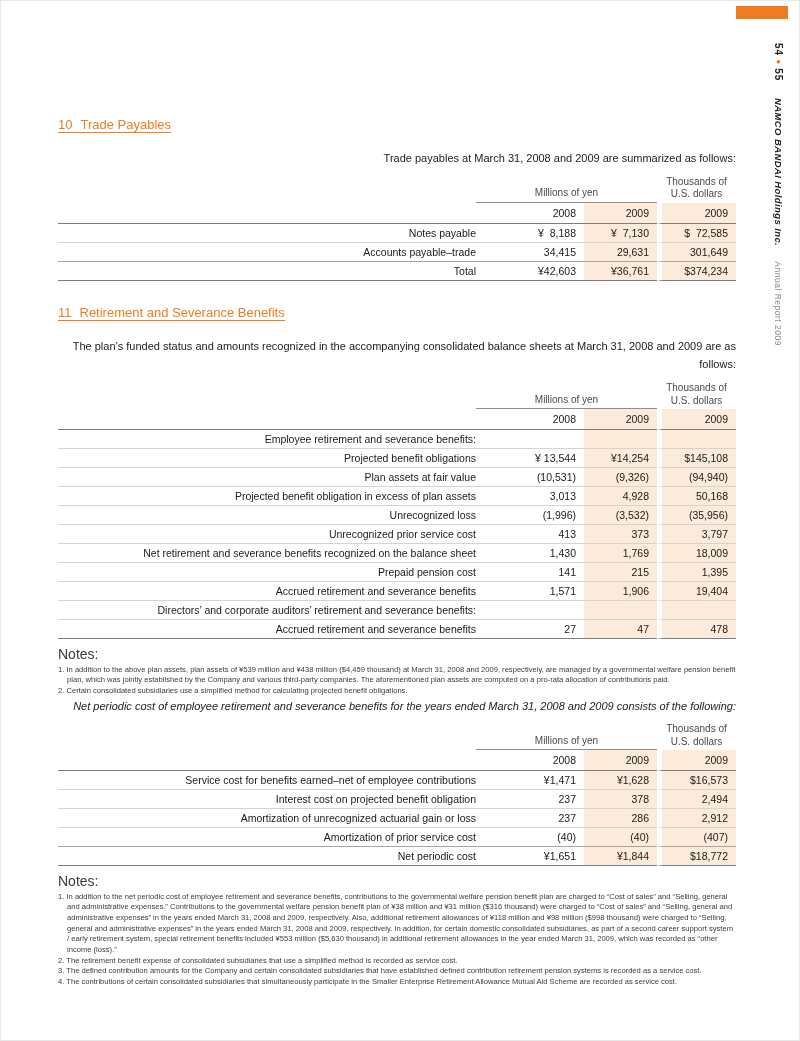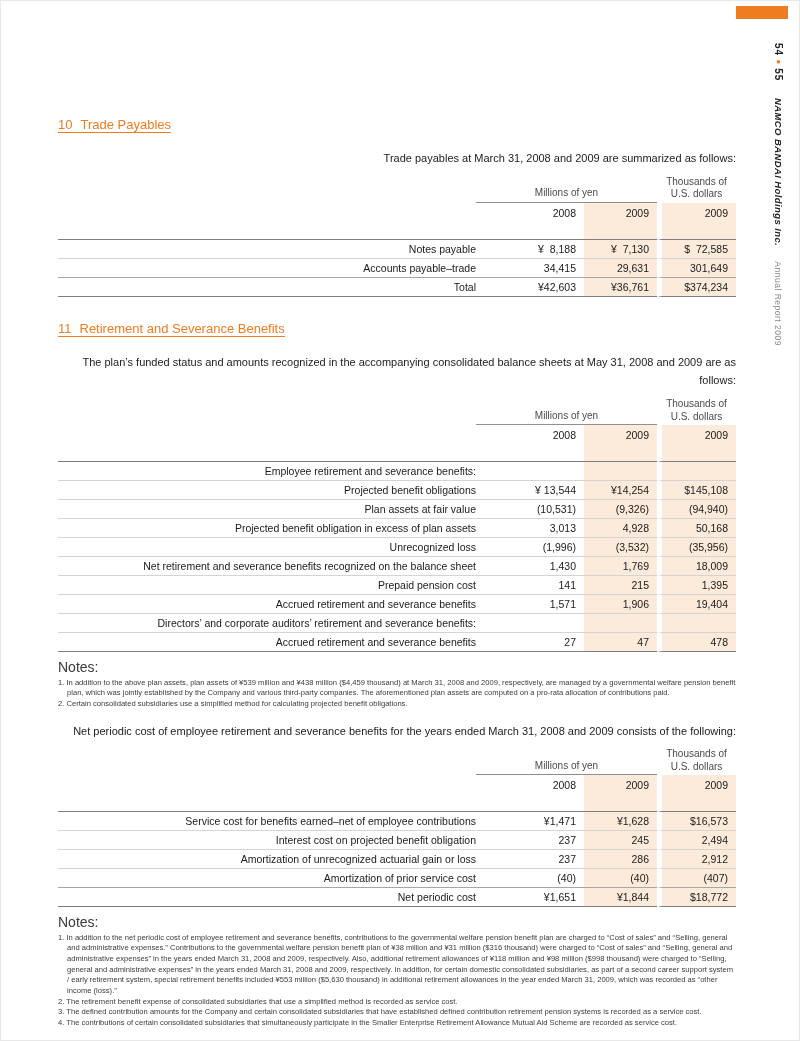--- a/index.html
+++ b/index.html
@@ -34,30 +34,30 @@
   .sec-head {
     display: inline-block;
     color: var(--accent, #ee7c21);
     font-size: 13px; font-weight: 400;
     border-bottom: 1px solid var(--accent, #ee7c21);
     margin-bottom: 16px;
   }
   .sec-head .sec-num { margin-right: 8px; }
 
   .body-text { font-size: 11px; line-height: 1.7; color: #222; margin-bottom: 8px; text-align: right; }
-  .indent-first { text-indent: 12px; margin-top: 12px; margin-bottom: 8px; }
+  .indent-first { text-indent: 12px; margin-bottom: 8px; font-style: italic; }
   .sec-gap { margin-top: 22px; }
 
   table.fin { width: 100%; border-collapse: separate; border-spacing: 0; table-layout: fixed; font-size: 10.5px; color: #1a1a1a; margin-top: 4px; }
   col.c-2008 { width: 108px; } col.c-2009 { width: 73px; } col.c-usd { width: 79px; }
   .fin td { vertical-align: bottom; }
   .fin tr.group-row td { font-size: 10px; color: #4a4a4a; line-height: 1.25; padding-bottom: 2px; }
   .fin td.group-millions { text-align: center; border-bottom: 1px solid #8f8f8f; }
   .fin td.group-usd { text-align: center; }
-  .fin tr.year-row td { border-bottom: 1px solid #7d7d7d; padding-top: 4px; padding-bottom: 20px; }
+  .fin tr.year-row td { border-bottom: 1px solid #7d7d7d; padding-top: 4px; padding-bottom: 4px; }
   .fin td.num { text-align: right; padding-right: 8px; white-space: pre; }
   .fin td.lbl { text-align: right; }
   .fin tbody td { border-bottom: 1px solid #d4d4d4; padding-top: 3px; padding-bottom: 3px; }
   .fin tbody tr:last-child td { border-bottom: 1px solid #7d7d7d; }
   .fin tbody tr:has(+ tr.total-row) td { border-bottom-color: #a6a6a6; }
   .fin td.shade { background: var(--shade, #fceadb); }
   .fin td.gap { border-left: 5px solid #ffffff; }
   .fin td.ind1 { padding-left: 11px; }
   .fin td.ind2 { padding-left: 24px; }
 
@@ -125,21 +125,21 @@
               <td class="num shade gap">$374,234</td>
             </tr>
           </tbody>
         </table>
     </section>
 
     <section class="sec-gap">
       <h2 class="sec-head">
         <span class="sec-num">11</span><span class="sec-title">Retirement and Severance Benefits</span>
       </h2>
-      <p class="body-text">The plan’s funded status and amounts recognized in the accompanying consolidated balance sheets at May 31, 2008 and 2009 are as follows:</p>
+      <p class="body-text">The plan’s funded status and amounts recognized in the accompanying consolidated balance sheets at March 31, 2008 and 2009 are as follows:</p>
       <table class="fin">
           <colgroup>
             <col class="c-label">
             <col class="c-2008">
             <col class="c-2009">
             <col class="c-usd">
           </colgroup>
           <thead>
             <tr class="group-row">
               <td class="lbl"></td>
@@ -176,20 +176,26 @@
               <td class="lbl ind1">Projected benefit obligation in excess of plan assets</td>
               <td class="num">3,013</td>
               <td class="num shade">4,928</td>
               <td class="num shade gap">50,168</td>
             </tr>
             <tr class="data-row">
               <td class="lbl ind1">Unrecognized loss</td>
               <td class="num">(1,996)</td>
               <td class="num shade">(3,532)</td>
               <td class="num shade gap">(35,956)</td>
+            </tr>
+            <tr class="data-row">
+              <td class="lbl ind1">Unrecognized prior service cost</td>
+              <td class="num">413</td>
+              <td class="num shade">373</td>
+              <td class="num shade gap">3,797</td>
             </tr>
             <tr class="data-row">
               <td class="lbl ind1">Net retirement and severance benefits recognized on the balance sheet</td>
               <td class="num">1,430</td>
               <td class="num shade">1,769</td>
               <td class="num shade gap">18,009</td>
             </tr>
             <tr class="data-row">
               <td class="lbl ind1">Prepaid pension cost</td>
               <td class="num">141</td>
@@ -249,21 +255,21 @@
           <tbody>
             <tr class="data-row">
               <td class="lbl ind0">Service cost for benefits earned–net of employee contributions</td>
               <td class="num">¥1,471</td>
               <td class="num shade">¥1,628</td>
               <td class="num shade gap">$16,573</td>
             </tr>
             <tr class="data-row">
               <td class="lbl ind0">Interest cost on projected benefit obligation</td>
               <td class="num">237</td>
-              <td class="num shade">245</td>
+              <td class="num shade">378</td>
               <td class="num shade gap">2,494</td>
             </tr>
             <tr class="data-row">
               <td class="lbl ind0">Amortization of unrecognized actuarial gain or loss</td>
               <td class="num">237</td>
               <td class="num shade">286</td>
               <td class="num shade gap">2,912</td>
             </tr>
             <tr class="data-row">
               <td class="lbl ind0">Amortization of prior service cost</td>

